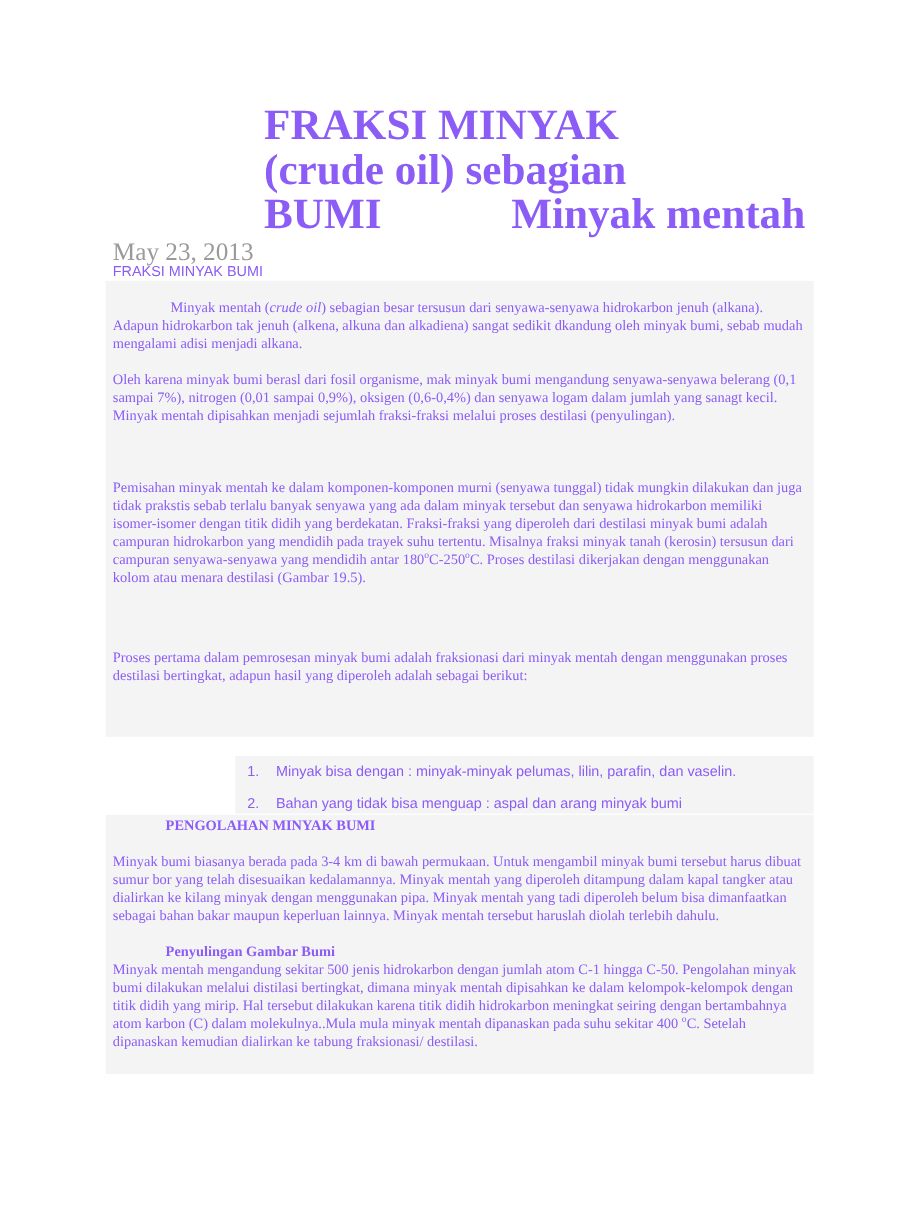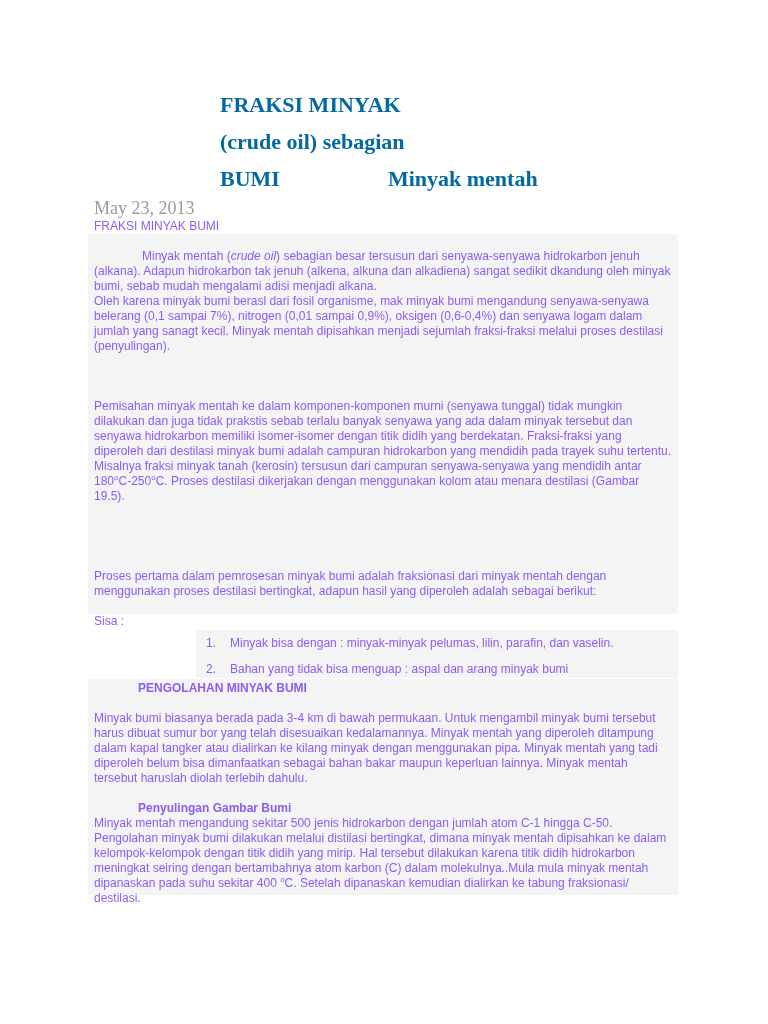--- a/index.html
+++ b/index.html
@@ -1,30 +1,30 @@
 <!DOCTYPE html>
 <html><head>
 <meta charset="utf-8">
 <style>
   html, body { margin:0; padding:0; background:#ffffff; }
   body { width:768px; height:1024px; position:relative; overflow:hidden; }
   .title {
     position:absolute; left:220px; top:86px; width:460px;
     font-family:"Liberation Serif", serif; font-weight:bold;
-    font-size:22px; line-height:37px; color:#0369a1;
+    font-size:36px; line-height:37px; color:#8b5cf6;
   }
   .title .row { display:flex; white-space:nowrap; }
   .title .row .gap { width:104px; display:inline-block; }
   .date {
     position:absolute; left:94px; top:198px;
-    font-family:"Liberation Serif", serif; font-size:18px; color:#9a9a9a;
+    font-family:"Liberation Serif", serif; font-size:21px; color:#9a9a9a;
   }
   .sans { font-family:"Liberation Sans", sans-serif; font-size:12px; line-height:15px; color:#8b5cf6; }
   .post-label { position:absolute; left:94px; top:219px; }
-  .panel { position:absolute; left:88px; width:590px; background:#f4f4f4; box-sizing:border-box; padding:0 6px; }
+  .panel { position:absolute; left:88px; width:590px; background:#f4f4f4; box-sizing:border-box; padding:0 6px;font-family:Liberation Serif, serif; }
   .panel p { margin:0; }
   .indent { text-indent:48px; }
   sup { font-size:8px; line-height:0; }
   .list-panel { position:absolute; left:196px; width:482px; background:#f4f4f4; }
   .li { display:flex; height:26px; align-items:center; }
   .li .num { width:34px; text-align:right; padding-right:14px; box-sizing:border-box; }
   .bold { font-weight:bold;padding-left:44px; }
 </style>
 </head>
 <body>
@@ -42,24 +42,23 @@
       <span style="margin-left:4px">Minyak mentah</span>
     </div>
 </div>
 
 <div class="date">May 23, 2013</div>
 
 <div class="sans post-label">FRAKSI MINYAK BUMI</div>
 
 <div class="panel sans" style="top:234px; height:380px; padding-top:15px;">
   <p class="indent"><span>Minyak mentah (</span><em>crude oil</em><span>) sebagian besar tersusun dari senyawa-senyawa hidrokarbon jenuh (alkana). Adapun hidrokarbon tak jenuh (alkena, alkuna dan alkadiena) sangat sedikit dkandung oleh minyak bumi, sebab mudah mengalami adisi menjadi alkana.</span></p>
-  <p style="">Oleh karena minyak bumi berasl dari fosil organisme, mak minyak bumi mengandung senyawa-senyawa belerang (0,1 sampai 7%), nitrogen (0,01 sampai 0,9%), oksigen (0,6-0,4%) dan senyawa logam dalam jumlah yang sanagt kecil. Minyak mentah dipisahkan menjadi sejumlah fraksi-fraksi melalui proses destilasi (penyulingan).</p>
+  <p style="margin-top:15px">Oleh karena minyak bumi berasl dari fosil organisme, mak minyak bumi mengandung senyawa-senyawa belerang (0,1 sampai 7%), nitrogen (0,01 sampai 0,9%), oksigen (0,6-0,4%) dan senyawa logam dalam jumlah yang sanagt kecil. Minyak mentah dipisahkan menjadi sejumlah fraksi-fraksi melalui proses destilasi (penyulingan).</p>
   <p style="margin-top:45px"><span>Pemisahan minyak mentah ke dalam komponen-komponen murni (senyawa tunggal) tidak mungkin dilakukan dan juga tidak prakstis sebab terlalu banyak senyawa yang ada dalam minyak tersebut dan senyawa hidrokarbon memiliki isomer-isomer dengan titik didih yang berdekatan. Fraksi-fraksi yang diperoleh dari destilasi minyak bumi adalah campuran hidrokarbon yang mendidih pada trayek suhu tertentu. Misalnya fraksi minyak tanah (kerosin) tersusun dari campuran senyawa-senyawa yang mendidih antar 180</span><sup>o</sup><span>C-250</span><sup>o</sup><span>C. Proses destilasi dikerjakan dengan menggunakan kolom atau menara destilasi (Gambar 19.5).</span></p>
-  <p style="margin-top:65px">Proses pertama dalam pemrosesan minyak bumi adalah fraksionasi dari minyak mentah dengan menggunakan proses destilasi bertingkat, adapun hasil yang diperoleh adalah sebagai berikut:</p>
-  <p style="margin-top:15px">Sisa :</p>
+  <p style="margin-top:52px">Proses pertama dalam pemrosesan minyak bumi adalah fraksionasi dari minyak mentah dengan menggunakan proses destilasi bertingkat, adapun hasil yang diperoleh adalah sebagai berikut:</p>
 </div>
 
 <div class="list-panel sans" style="top:630px; height:48px;">
   <div class="li">
       <span class="num">1.</span>
       <span>Minyak bisa dengan : minyak-minyak pelumas, lilin, parafin, dan vaselin.</span>
     </div>
   <div class="li">
       <span class="num">2.</span>
       <span>Bahan yang tidak bisa menguap : aspal dan arang minyak bumi</span>

